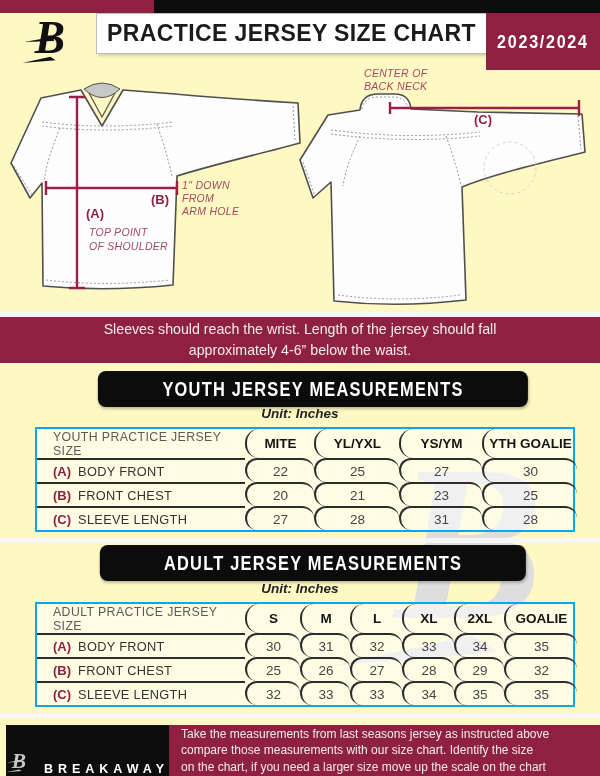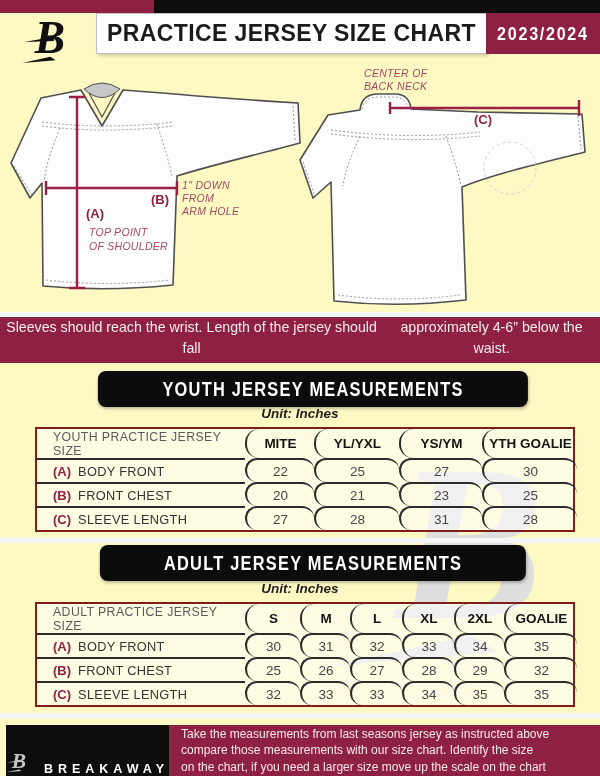--- a/index.html
+++ b/index.html
@@ -7,49 +7,49 @@
         font-family:"Liberation Sans",sans-serif;padding-left:25px;}
   
   .top-strip{position:absolute;top:0;left:0;width:600px;height:13px;display:flex;}
   .strip-maroon{width:154px;height:13px;background:#8e2041;}
   .strip-black{flex:1;height:13px;background:#0d0d0d;}
   .brand-logo{position:absolute;left:14px;top:13px;width:78px;height:56px;}
   .title-box{position:absolute;left:96px;top:13px;width:389px;height:39px;background:#ffffff;
              border:1px solid #bfbfbf;box-shadow:2px 2px 3px rgba(0,0,0,.18);
              display:flex;align-items:center;justify-content:center;
              font-size:23px;font-weight:bold;letter-spacing:.4px;color:#1b1b1b;}
-  .year-box{position:absolute;left:486px;top:13px;width:114px;height:41px;background:#8e2041;
+  .year-box{position:absolute;left:486px;top:13px;width:114px;height:57px;background:#8e2041;
             display:flex;align-items:center;justify-content:center;color:#fff;}
   .year-box .condense{font-size:19px;font-weight:bold;letter-spacing:2px;
             display:inline-block;transform:scaleX(.85);}
   
   .diagrams{position:absolute;top:60px;left:0;width:600px;height:252px;}
   .svg-front{position:absolute;left:5px;top:8px;}
   .svg-back{position:absolute;left:298px;top:0px;}
   .jersey{fill:#fdfdfd;stroke:#4f4f4f;stroke-width:1.6;stroke-linejoin:round;}
   .seam{fill:none;stroke:#9a9a9a;stroke-width:1;stroke-dasharray:2 2;}
   .mline{stroke:#9c1f45;stroke-width:2.4;fill:none;}
   .mlabel{fill:#8e2041;font-weight:bold;font-size:13px;font-family:"Liberation Sans",sans-serif;}
   .mnote{fill:#a44962;font-style:italic;font-size:10.5px;letter-spacing:.3px;
          font-family:"Liberation Sans",sans-serif;}
   
   .sep{position:absolute;left:0;width:600px;background:#f6f6f6;}
   .banner{position:absolute;top:317px;left:0;width:600px;height:46px;background:#8e2041;
-          color:#f6ebf0;display:flex;flex-direction:row;justify-content:center;
+          color:#f6ebf0;display:flex;flex-direction:column;justify-content:center;
           text-align:center;font-size:14.2px;line-height:1.5;}
   
   .pill{position:absolute;left:50%;transform:translateX(-50%);background:#0c0c0c;color:#fff;
         border-radius:8px;padding:6px 22px;box-shadow:1px 2px 3px rgba(0,0,0,.25);white-space:nowrap;}
   .pill .condense{display:inline-block;transform:scaleX(.78);font-size:21px;font-weight:bold;
         letter-spacing:1.6px;}
   .unit{position:absolute;left:0;width:600px;text-align:center;font-style:italic;
         font-size:13.5px;font-weight:600;color:#222;}
   
   .mtable{position:absolute;left:35px;width:540px;display:grid;
-          border:2px solid #7f1d1d;box-sizing:border-box;background:rgba(255,255,255,.55);}
+          border:2px solid #0ea5e9;box-sizing:border-box;background:rgba(255,255,255,.55);}
   .youth-cols{grid-template-columns:208px 69px 85px 83px 95px;grid-template-rows:29px 24px 24px 24px;}
   .adult-cols{grid-template-columns:208px 55px 50px 52px 52px 50px 73px;grid-template-rows:29px 24px 24px 24px;}
   .cell{display:flex;align-items:center;justify-content:center;box-sizing:border-box;
         border-top:2px solid #2c2c2c;font-size:13.5px;color:#454545;}
   .cell.r0{border-top:none;}
   .cell.vline{border-left:2px solid #2c2c2c;border-radius:14px;}
   .cell.lab{justify-content:flex-start;padding-left:16px;}
   .cell.colhead{font-weight:bold;color:#141414;}
   .cell.firsthead{font-size:12.3px;color:#5a5a5a;letter-spacing:.4px;font-weight:normal;}
   .rowkey{color:#8e2041;font-weight:bold;font-size:13px;margin-right:7px;}

